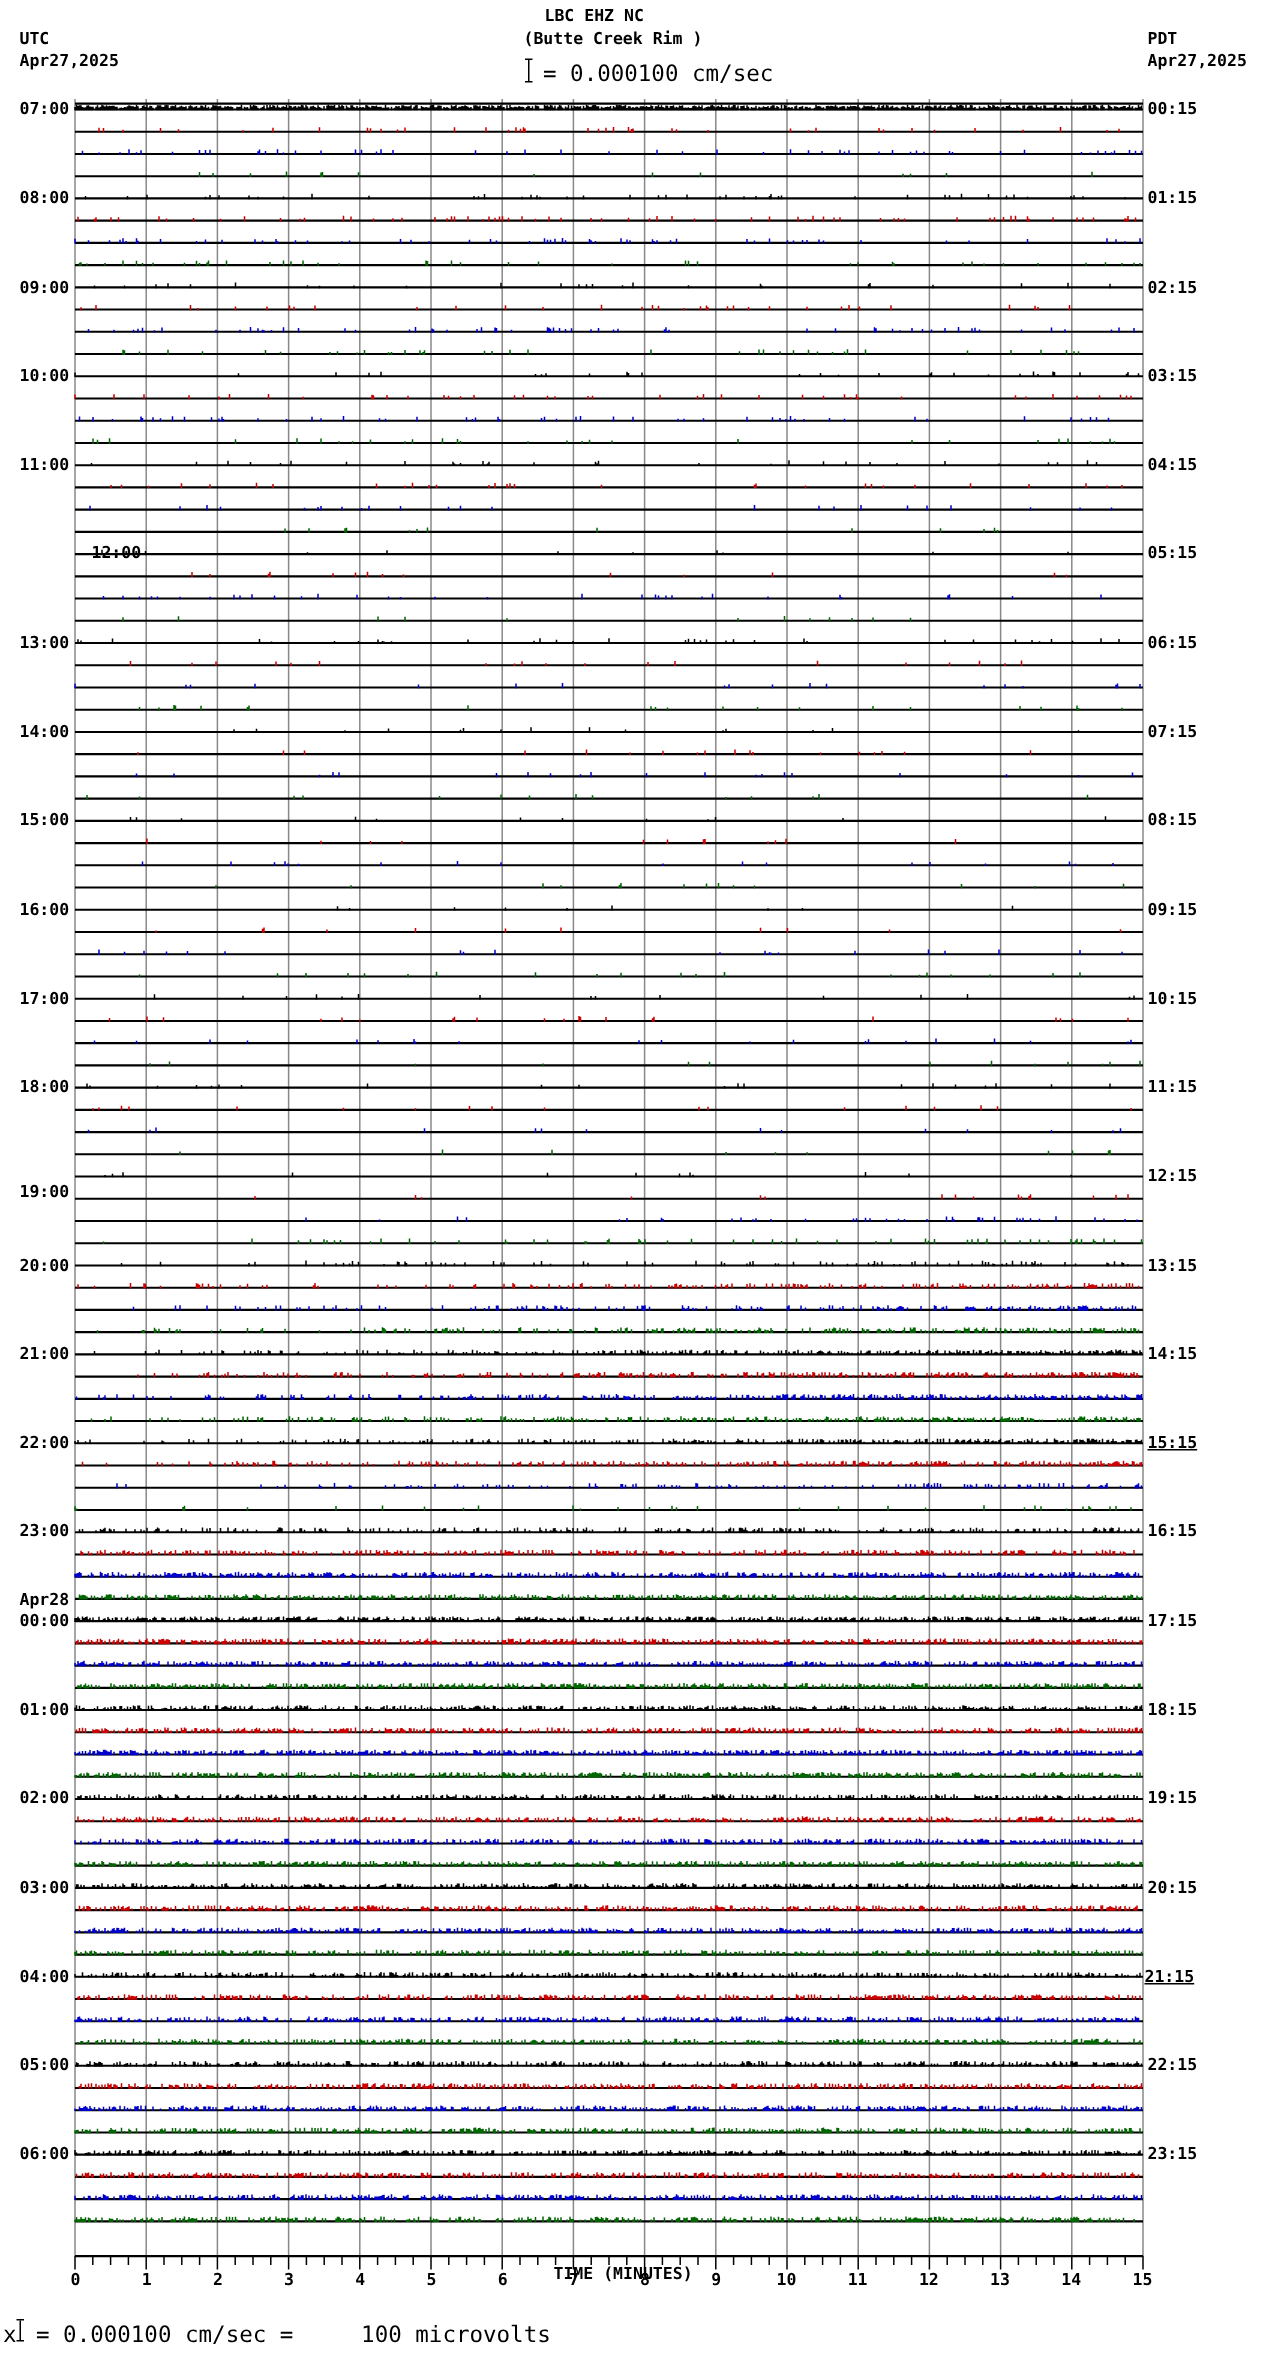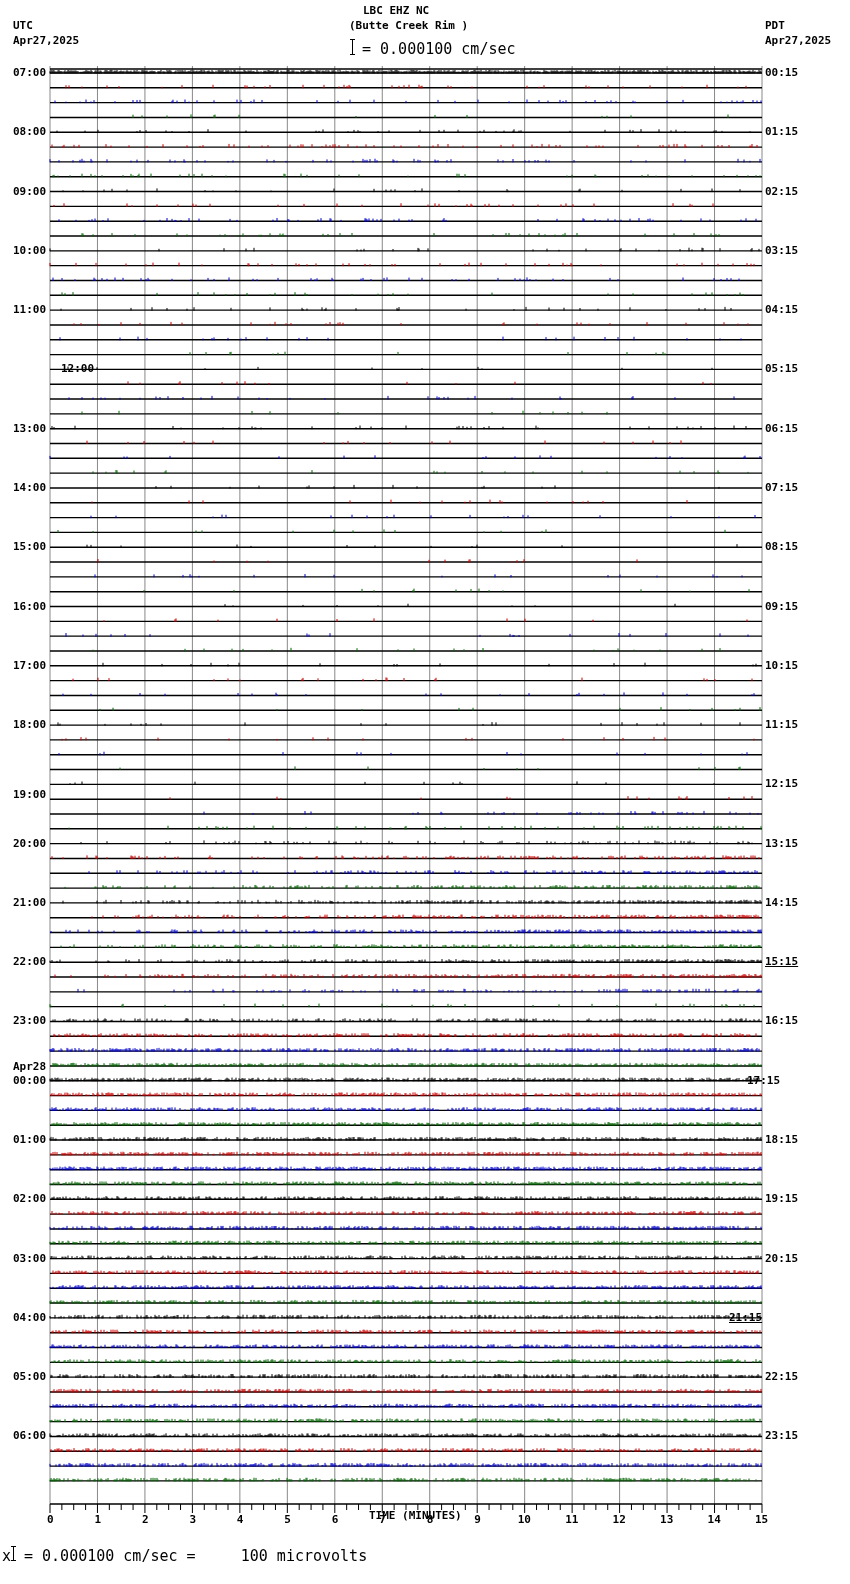--- a/index.html
+++ b/index.html
@@ -354,20 +354,20 @@
     <div class="txt" style="left: 765px; top: 481.96px;">07:15</div>
     <div class="txt" style="left: 765px; top: 541.24px;">08:15</div>
     <div class="txt" style="left: 765px; top: 600.52px;">09:15</div>
     <div class="txt" style="left: 765px; top: 659.8px;">10:15</div>
     <div class="txt" style="left: 765px; top: 719.08px;">11:15</div>
     <div class="txt" style="left: 765px; top: 778.36px;">12:15</div>
     <div class="txt" style="left: 765px; top: 837.64px;">13:15</div>
     <div class="txt" style="left: 765px; top: 896.92px;">14:15</div>
     <div class="txt" style="left: 765px; top: 956.2px; text-decoration: underline;">15:15</div>
     <div class="txt" style="left: 765px; top: 1015.48px; text-align: right;">16:15</div>
-    <div class="txt" style="left: 747px; top: 1074.76px;">17:15</div>
+    <div class="txt" style="left: 765px; top: 1074.76px;">17:15</div>
     <div class="txt" style="left: 765px; top: 1134.04px;">18:15</div>
     <div class="txt" style="left: 765px; top: 1193.32px;">19:15</div>
     <div class="txt" style="left: 765px; top: 1252.6px;">20:15</div>
-    <div class="txt" style="left: 729px; top: 1311.88px; text-decoration: underline;">21:15</div>
+    <div class="txt" style="left: 763px; top: 1311.88px; text-decoration: underline;">21:15</div>
     <div class="txt" style="left: 765px; top: 1371.16px;">22:15</div>
     <div class="txt" style="left: 765px; top: 1430.44px;">23:15</div>
   </div>
 
 </body></html>

